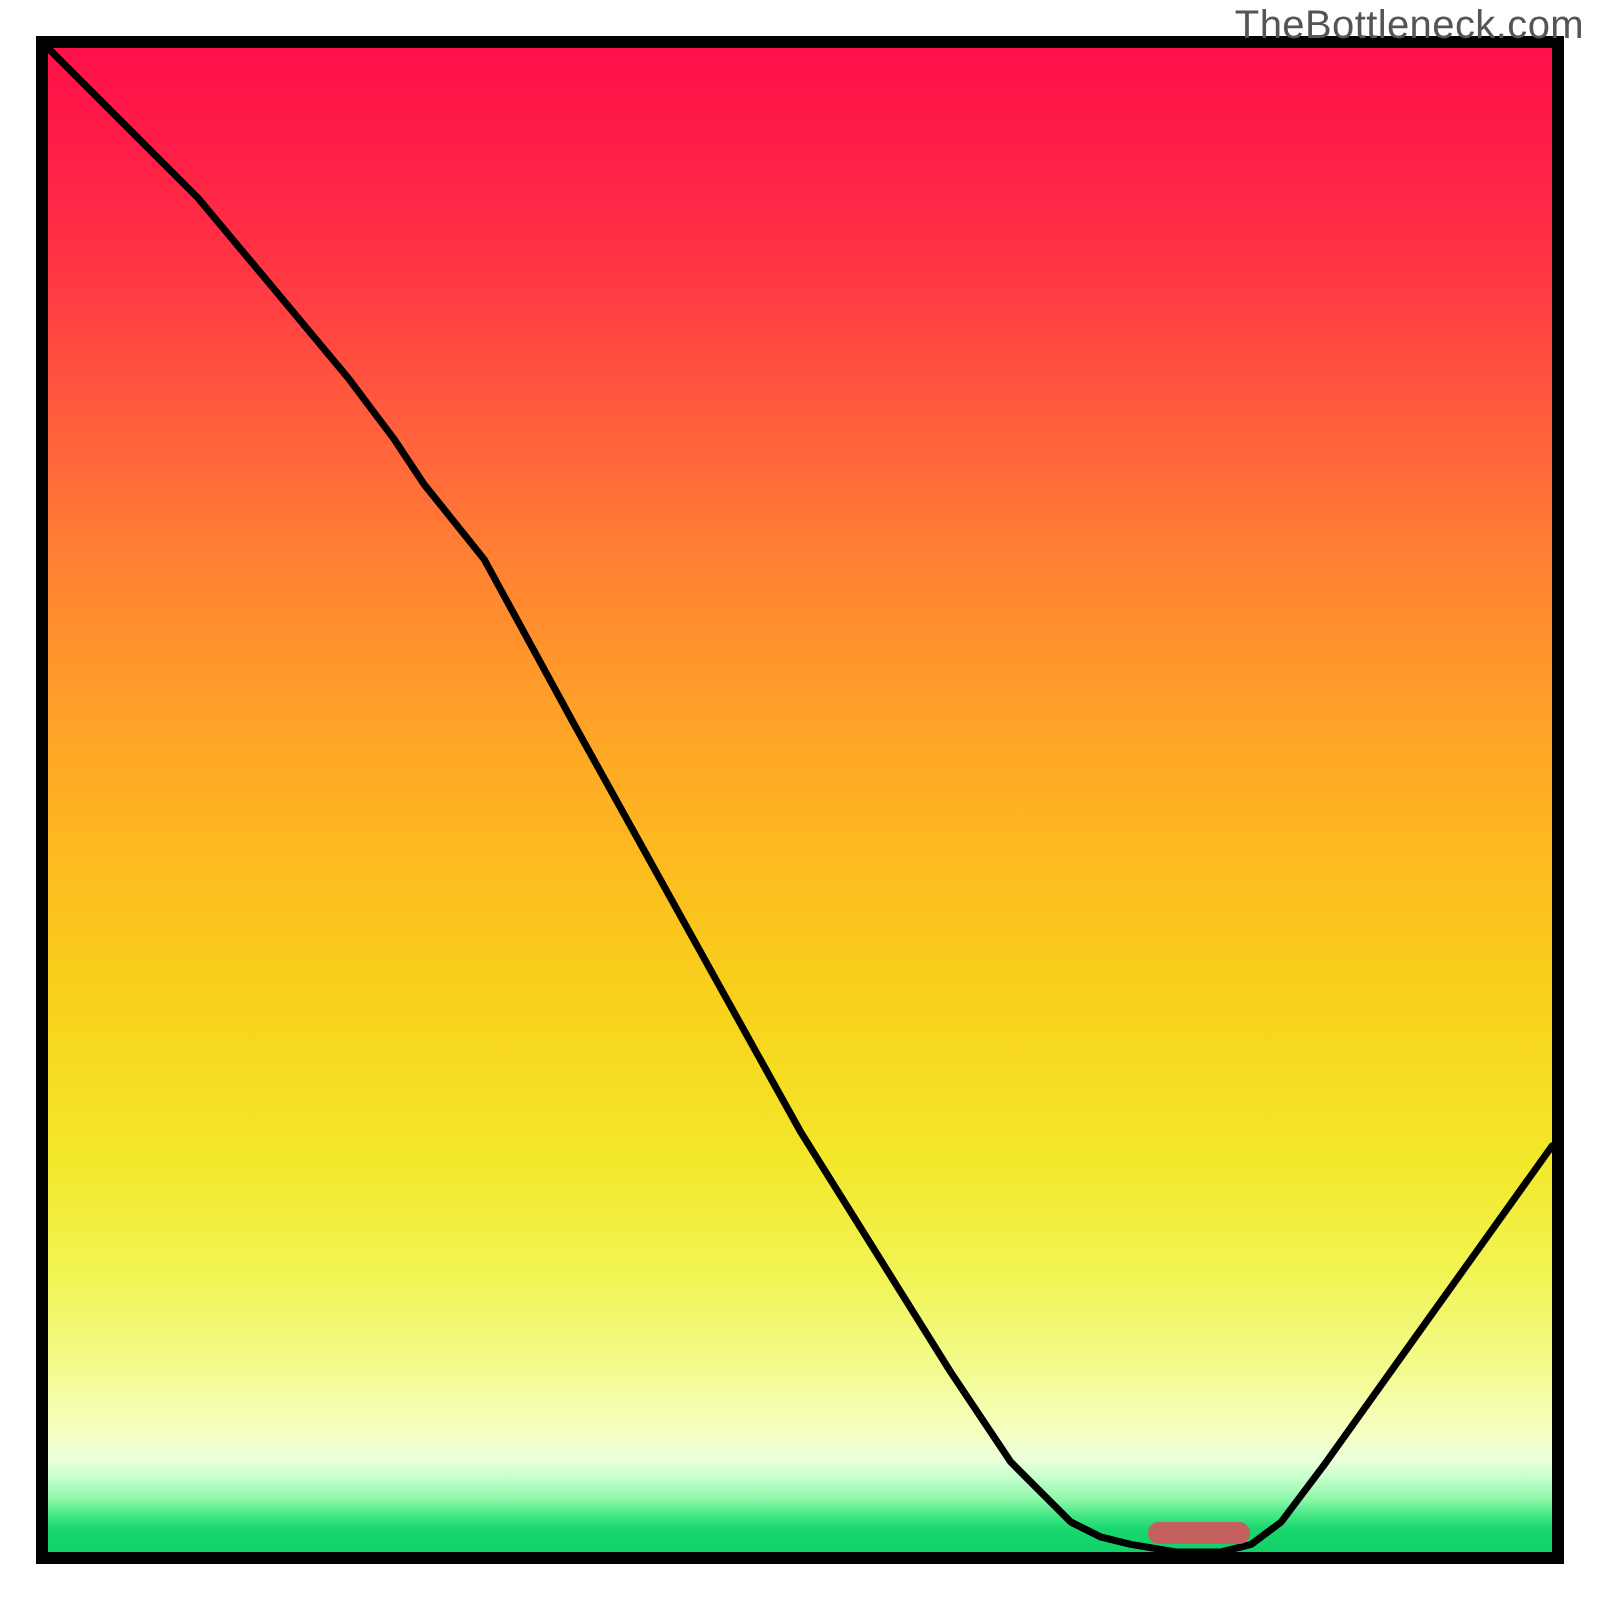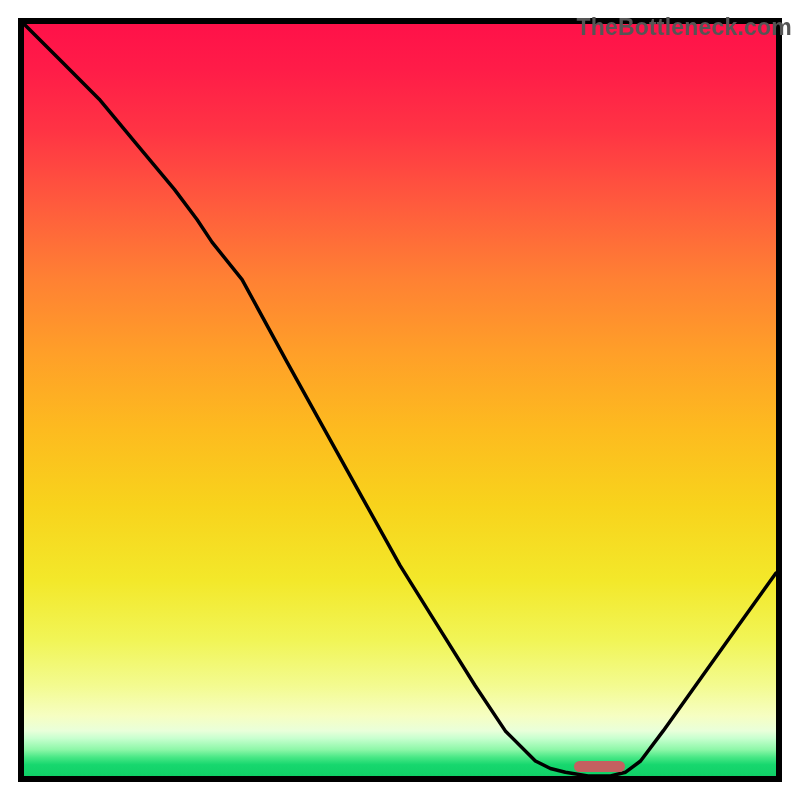--- a/index.html
+++ b/index.html
@@ -11,25 +11,25 @@
     background: #ffffff;
     font-family: Arial, Helvetica, sans-serif;
   }
   .chart-container {
     position: relative;
     width: 800px;
     height: 800px;
   }
   .watermark {
     position: absolute;
-    top: 14px;
+    top: 2px;
     right: 8px;
     color: #555555;
-    font-size: 23px;
-    font-weight: 700;
+    font-size: 20px;
+    font-weight: 400;
     letter-spacing: 0.2px;
     z-index: 10;
   }
   .plot-area {
     position: absolute;
     left: 24px;
     top: 24px;
     width: 752px;
     height: 752px;
     outline: 6px solid #000000;

